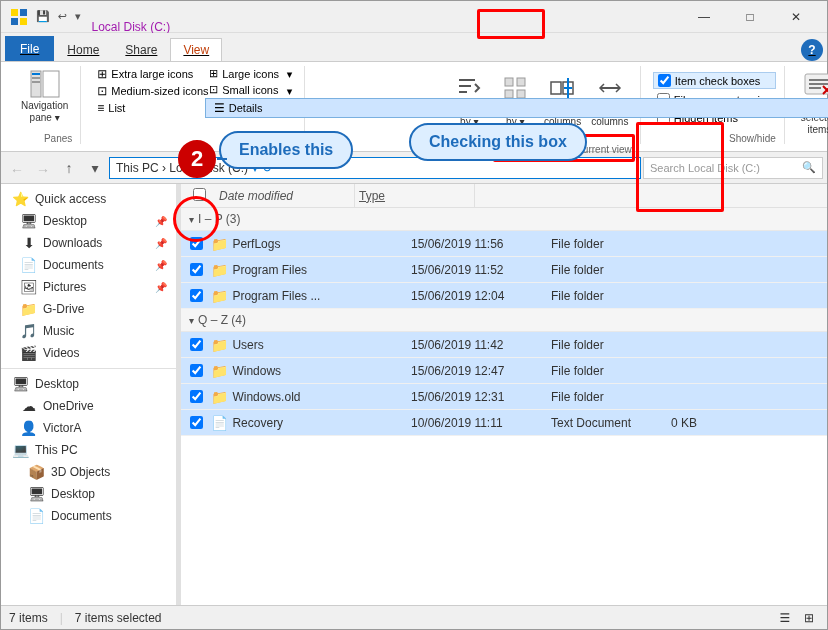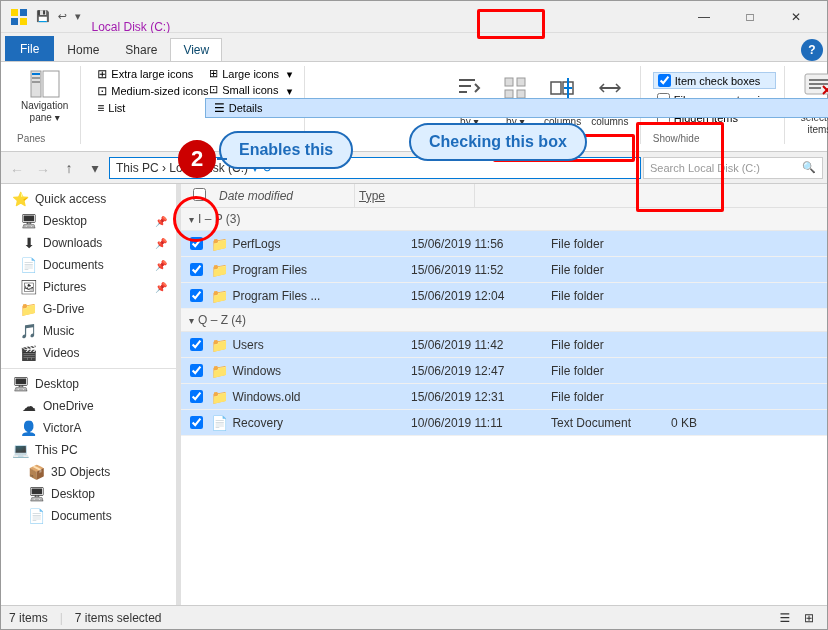--- a/index.html
+++ b/index.html
@@ -12,30 +12,30 @@
     .titlebar-icon { width: 20px; height: 20px; margin-right: 4px; display: flex; align-items: center; justify-content: center; }
     .titlebar-icon svg { width: 18px; height: 18px; }
     .quick-access-icons { display: flex; gap: 2px; margin-right: 4px; }
     .quick-access-icons span { font-size: 11px; color: #555; cursor: pointer; padding: 2px 3px; }
     .titlebar-title { flex: 1; font-size: 12px; color: #a21caf; margin-left: 4px; margin-top: 20px; }
     .window-controls { display: flex; gap: 0; margin-left: auto; }
     .window-btn { width: 46px; height: 32px; display: flex; align-items: center; justify-content: center; font-size: 12px; cursor: pointer; color: #333; }
 
     
     .ribbon { background: #f0f0f0; border-bottom: 1px solid #ccc; flex-shrink: 0; }
-    .ribbon-tabs { display: flex; align-items: flex-end; height: 28px; padding: 0 4px; background: #f0f0f0; }
+    .ribbon-tabs { display: flex; align-items: flex-end; height: 28px; padding: 0 4px; background: #f0f0f0; text-decoration: underline; }
     .ribbon-tab { padding: 4px 12px; font-size: 12px; cursor: pointer; border: 1px solid transparent; border-bottom: none; color: #333; }
-    .ribbon-tab.active { background: white; border-color: #ccc; border-bottom: 1px solid white; margin-bottom: -1px; color: #0c4a6e; font-weight: 500; }
+    .ribbon-tab.active { background: white; border-color: #ccc; border-bottom: 1px solid white; margin-bottom: -1px; color: #c2410c; font-weight: 500; }
     .ribbon-tab.file { background: #1e6cbb; color: white; padding: 5px 14px; }
     .ribbon-help { margin-left: auto; width: 22px; height: 22px; border-radius: 50%; background: #1e6cbb; color: white; display: flex; align-items: center; justify-content: center; font-size: 12px; font-weight: bold; cursor: pointer; }
 
     .ribbon-content { background: white; border-top: 1px solid #ccc; padding: 4px 8px; display: flex; align-items: flex-start; gap: 4px; min-height: 90px; position: relative; }
 
     
-    .ribbon-section { display: flex; flex-direction: column; align-items: flex-start; border-right: 1px solid #e0e0e0; padding: 0 8px; height: 78px; justify-content: flex-start; }
+    .ribbon-section { display: flex; flex-direction: column; align-items: flex-end; border-right: 1px solid #e0e0e0; padding: 0 8px; height: 78px; justify-content: flex-start; }
     .ribbon-section:last-child { border-right: none; }
     .ribbon-section-label { font-size: 10px; color: #666; margin-top: auto; padding-top: 2px; }
 
     .ribbon-btn { display: flex; flex-direction: column; align-items: center; padding: 2px 4px; cursor: pointer; font-size: 10px; min-width: 44px; }
     .ribbon-btn-icon { width: 32px; height: 32px; display: flex; align-items: center; justify-content: center; font-size: 20px; }
     .ribbon-btn-label { font-size: 10px; color: #333; text-align: center; line-height: 1.2; }
     .ribbon-small-btn { display: flex; align-items: center; gap: 4px; padding: 1px 4px; cursor: pointer; font-size: 11px; white-space: nowrap; }
     .ribbon-small-btn input[type=checkbox] { width: 13px; height: 13px; }
 
     .details-btn { background: #cde4ff; border: 1px solid #7ab0e0; display: flex; align-items: center; gap: 4px; padding: 2px 8px; font-size: 11px; }

